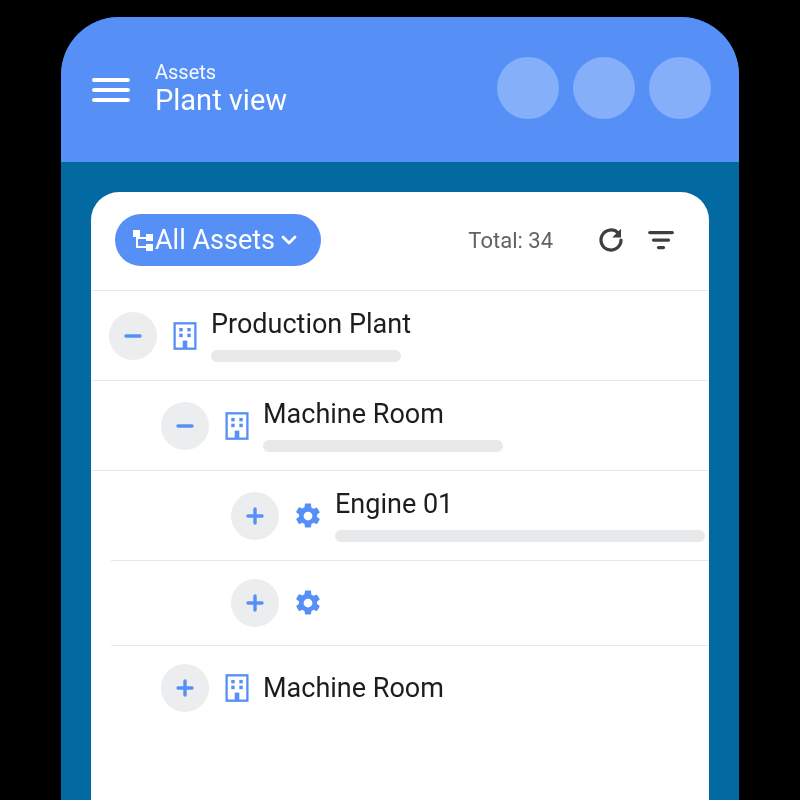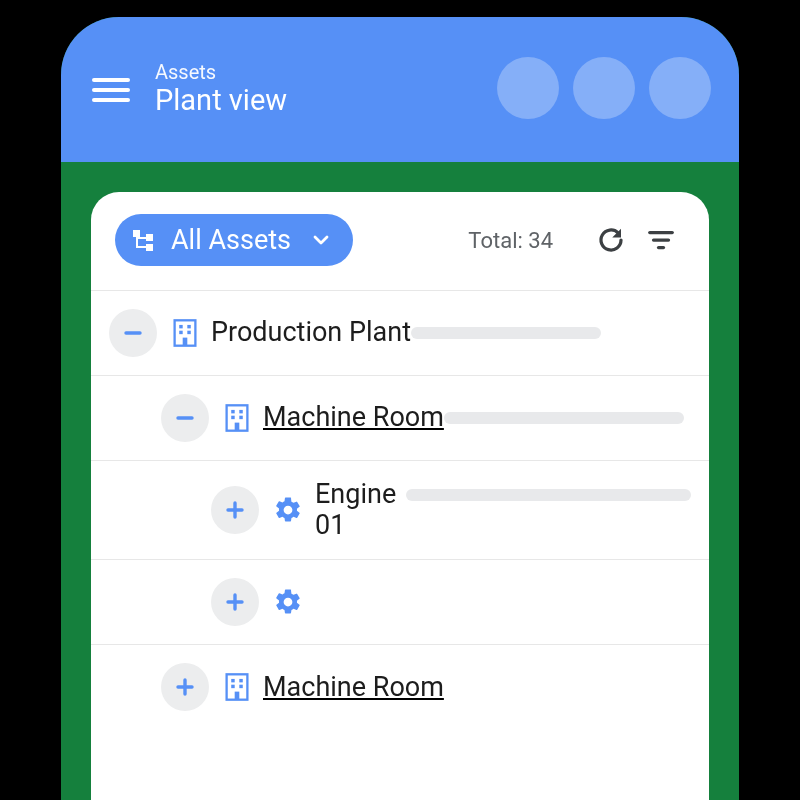--- a/index.html
+++ b/index.html
@@ -3,21 +3,21 @@
 <meta charset="utf-8">
 <style>
   * { box-sizing: border-box; margin: 0; padding: 0; }
   html, body { background: #000; width: 800px; height: 800px; overflow: hidden; font-family: -apple-system, BlinkMacSystemFont, "Segoe UI", Roboto, Arial, sans-serif; }
   .device {
     position: absolute;
     left: 61px;
     top: 17px;
     width: 678px;
     height: 783px; 
-    background: #15803d;
+    background: #0369a1;
     border-radius: 58px 58px 0 0;
     overflow: hidden;
   }
   .topbar {
     background: #5690f6;
     height: 145px;
     display: flex;
     align-items: center;
     padding: 0 28px;
     position: relative;
@@ -47,51 +47,51 @@
   }
   .pill {
     background: #5690f6;
     color: #fff;
     border-radius: 999px;
     height: 52px;
     display: flex;
     align-items: center;
     padding: 0 22px 0 16px;
     font-size: 27px;
-    gap: 16px;
+    gap: 0;
   }
   .pill .treeicon svg { display:block; }
   .pill .chev svg { display:block; margin-left:4px; }
   .spacer { flex: 1; }
   .total { color: #5f6367; font-size: 22px; margin-right: 26px; }
   .tool { width: 36px; height: 36px; display:flex; align-items:center; justify-content:center; margin-left: 14px; color:#3c4043; }
   .tool svg { width: 30px; height: 30px; }
 
   .row {
     display: flex;
     align-items: center;
     padding: 18px 18px 18px 0;
     border-bottom: 1px solid #e7e7e7;
   }
   .row:last-child { border-bottom: none; }
   .indent0 { padding-left: 18px; }
-  .indent1 { padding-left: 70px; text-decoration: underline; }
-  .indent2 { padding-left: 120px; }
+  .indent1 { padding-left: 70px; }
+  .indent2 { padding-left: 120px; margin-left: 20px; }
   .circlebtn {
     width: 48px; height: 48px;
     border-radius: 50%;
     background: #ecedee;
     display: flex; align-items: center; justify-content: center;
     margin-right: 14px;
     flex-shrink:0;
   }
   .circlebtn svg { display:block; }
   .rowicon { margin-right: 12px; display:flex; align-items:center; flex-shrink:0; }
   .rowicon svg { display:block; }
-  .rowtext { display: flex; min-width: 0; flex: 1; }
+  .rowtext { display: flex; flex-direction: column; min-width: 0; flex: 1; }
   .rowtext .label { font-size: 27px; color: #1d1d1d; line-height: 1.15; }
   .skel { height: 12px; background: #e8e9eb; border-radius: 6px; margin-top: 10px; }
   .skel.w1 { width: 190px; }
   .skel.w2 { width: 240px; }
   .skel.w3 { width: 370px; }
 </style>
 </head>
 <body>
 
 <div class="device">

